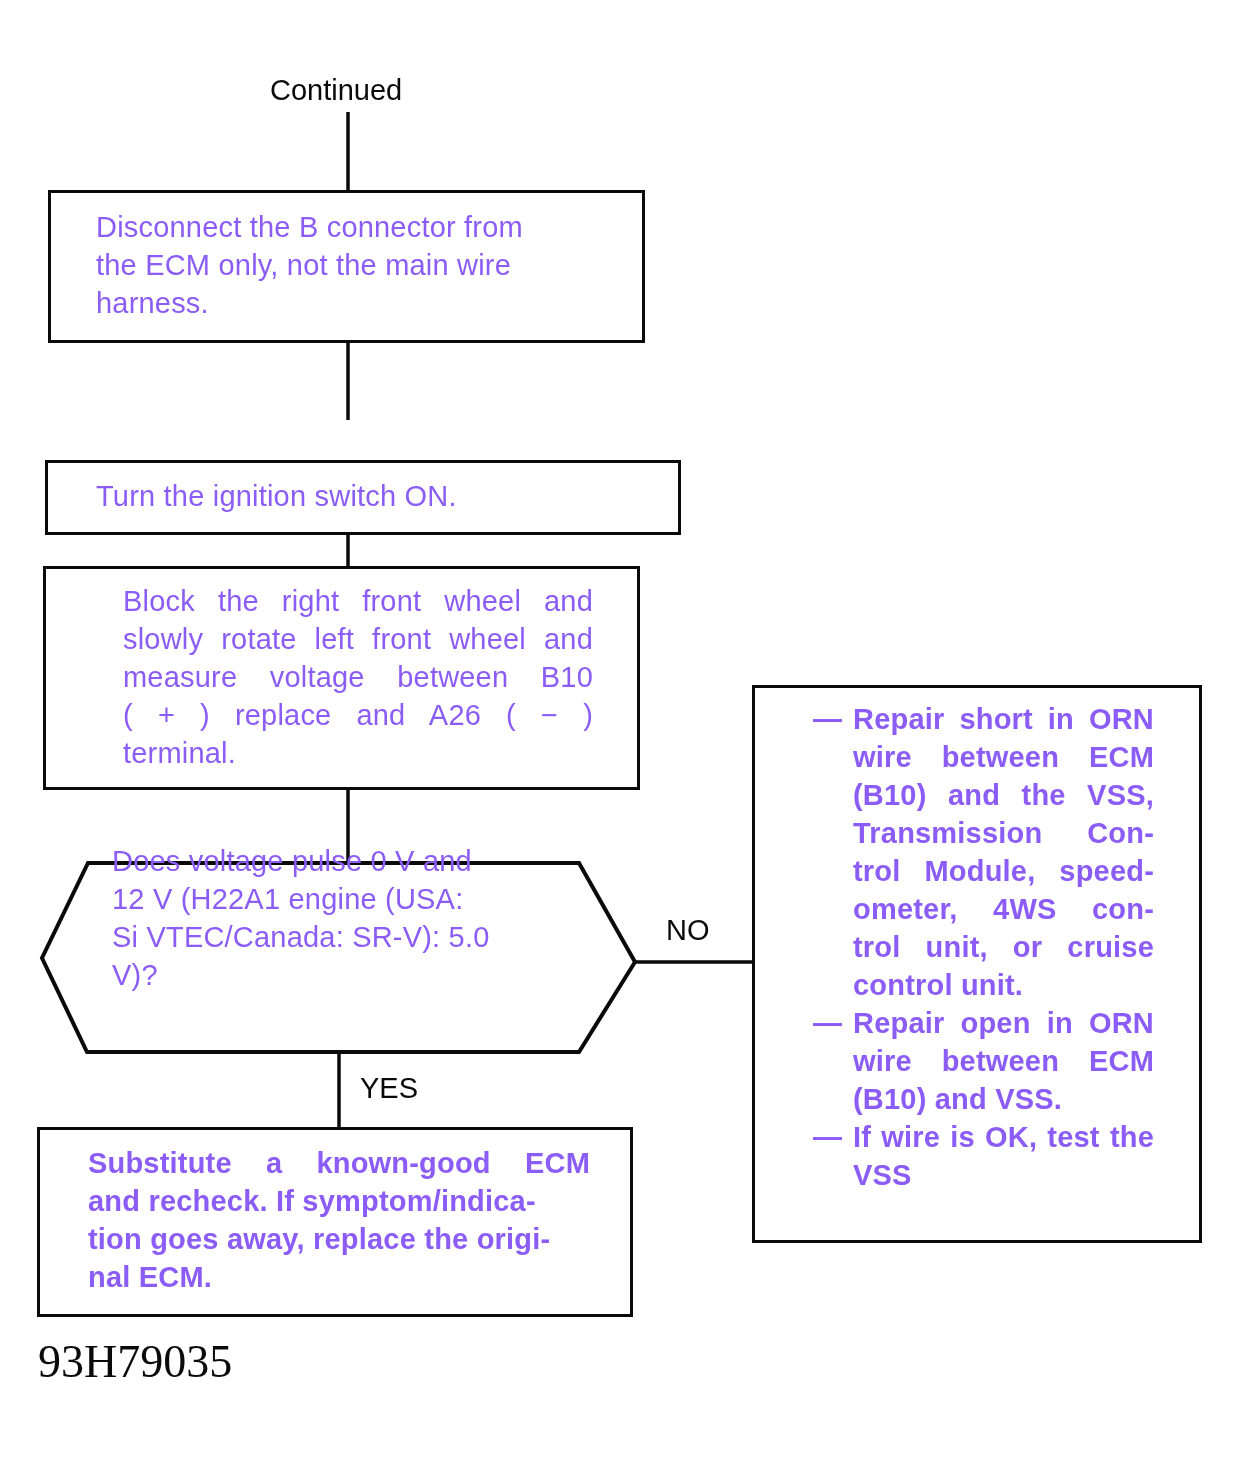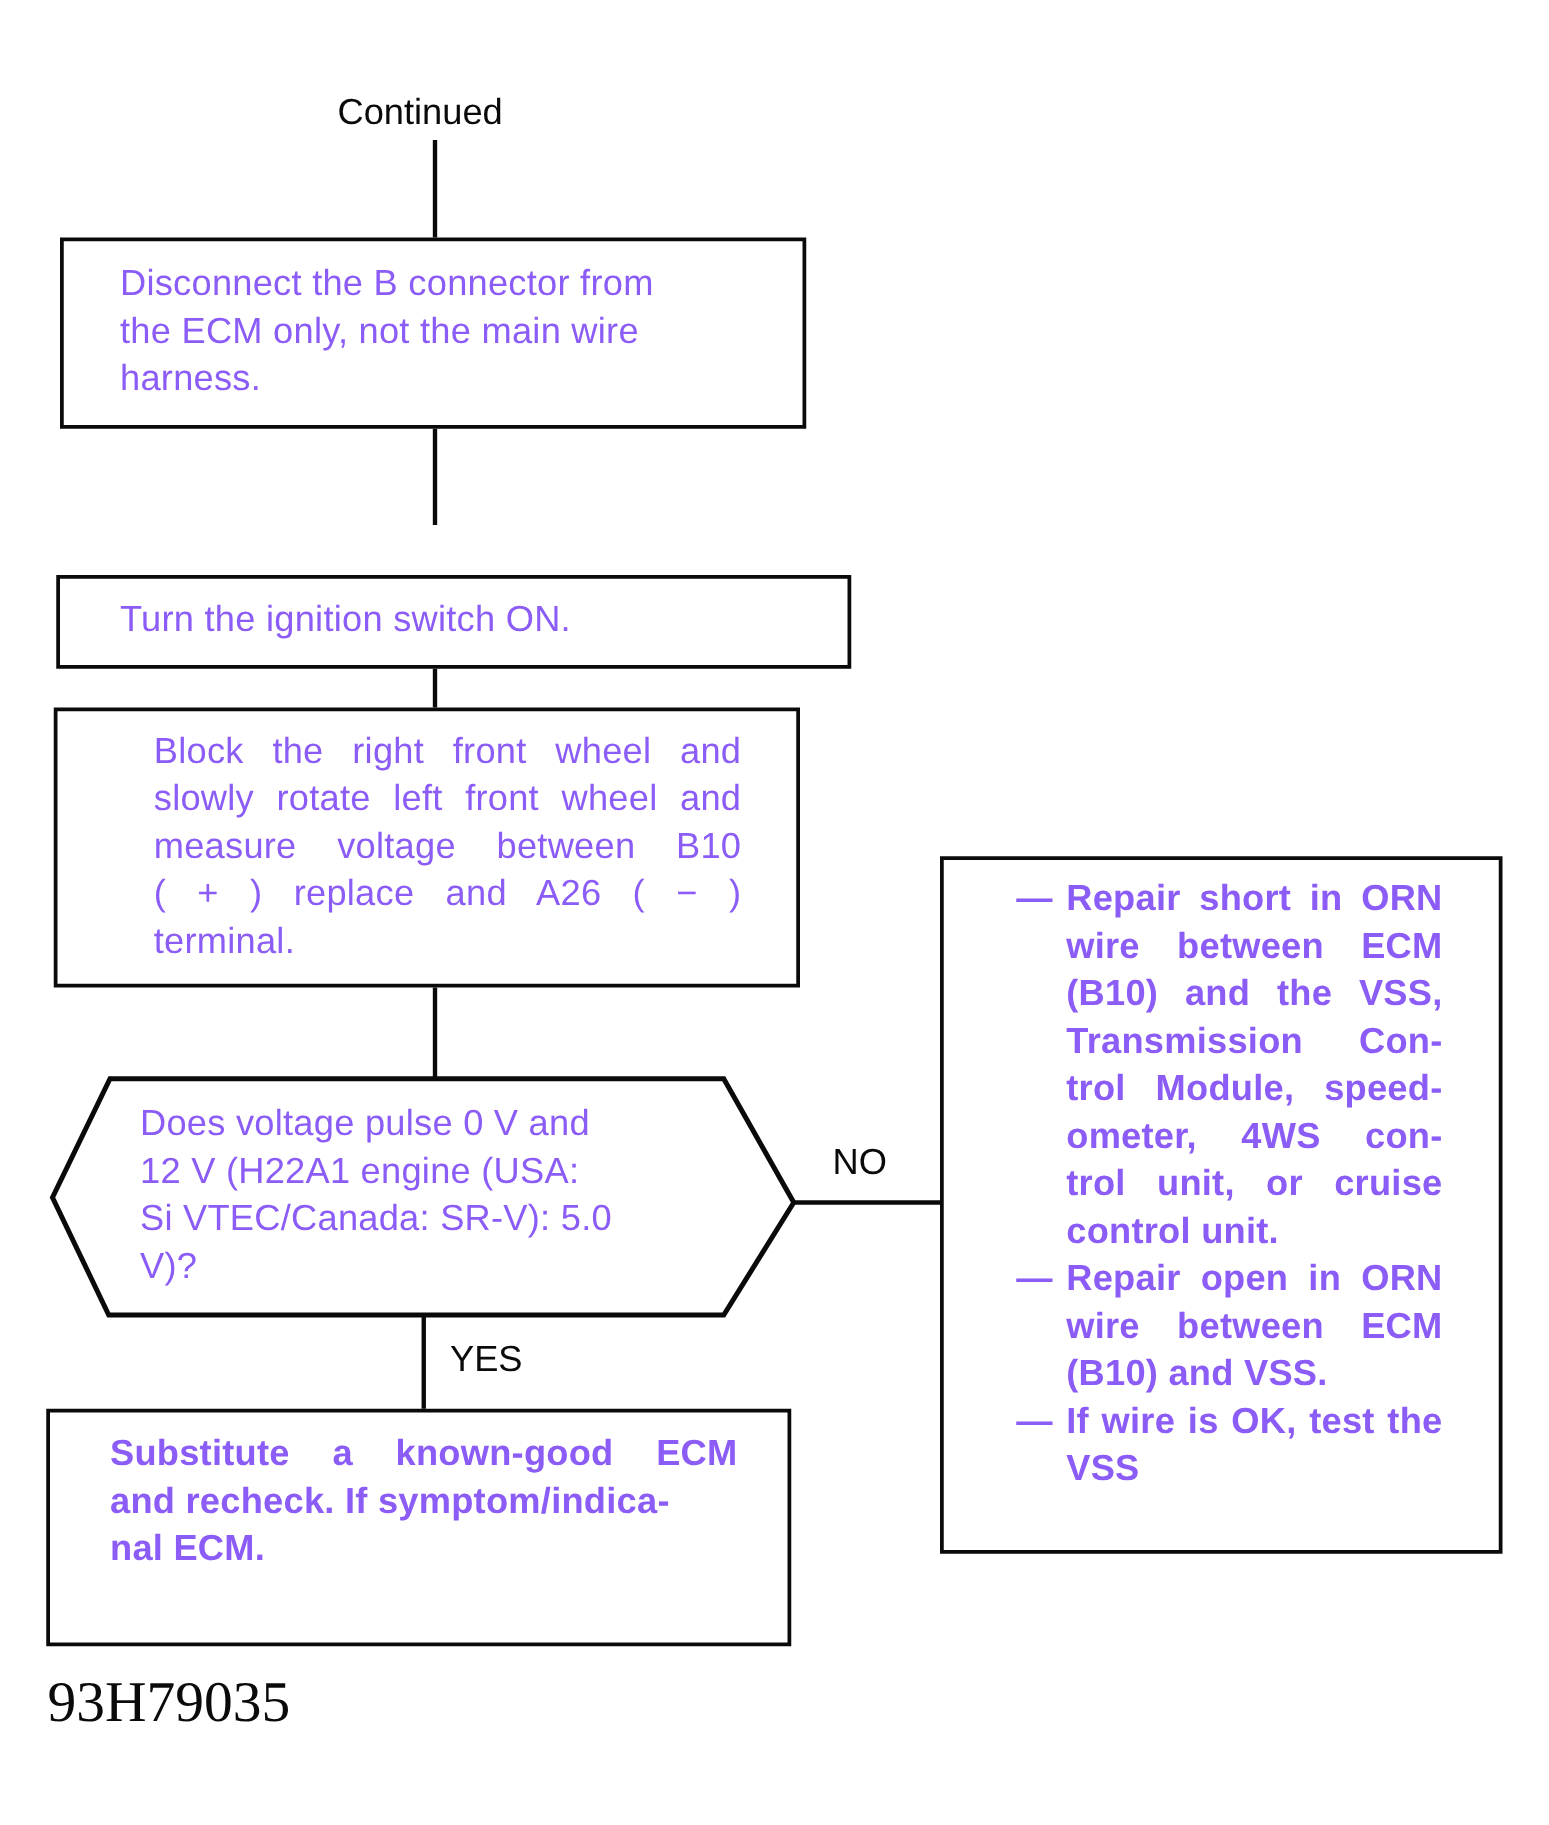--- a/index.html
+++ b/index.html
@@ -34,21 +34,21 @@
   .jl { text-align: justify; text-align-last: justify; }
   .label {
     font-size: 29px;
     line-height: 32px;
     color: #0a0a0a;
     white-space: nowrap;
   }
   .hex-text {
     position: absolute;
     left: 112px;
-    top: 880px;
+    top: 842px;
     width: 442px;
   }
   .no-item {
     position: relative;
     padding-left: 40px;
   }
   .no-item .bullet {
     position: absolute;
     left: 0;
     top: 0;
@@ -121,20 +121,21 @@
     <div>V)?</div>
   </div>
 
   <div class="abs label" style="left:666px; top:914px;text-align:right;">NO</div>
   <div class="abs label" style="left:360px; top:1072px;">YES</div>
 
   <div class="box" style="left:37px; top:1127px; width:596px; height:190px;">
     <div class="txt bold" style="padding:14px 40px 0 48px;">
       <div class="jl">Substitute a known-good ECM</div>
       <div>and recheck. If symptom/indica-</div>
+      <div>tion goes away, replace the origi-</div>
       <div>nal ECM.</div>
     </div>
   </div>
 
   <div class="box" style="left:752px; top:685px; width:450px; height:558px;">
     <div class="txt bold" style="padding:12px 45px 0 58px;">
 
       <div class="no-item">
         <span class="bullet">—</span>
         <div class="jl">Repair short in ORN</div>

